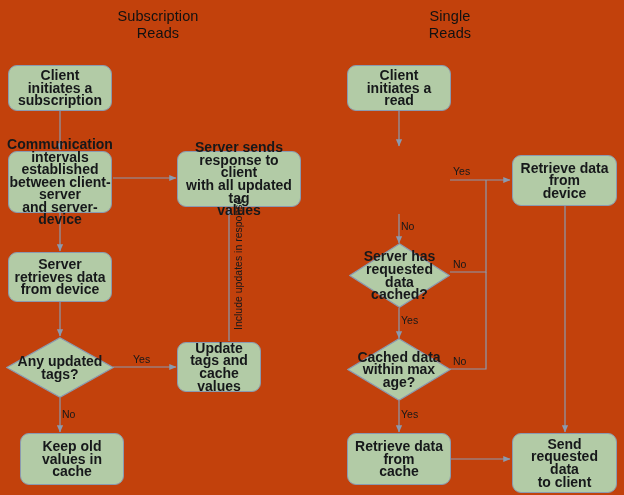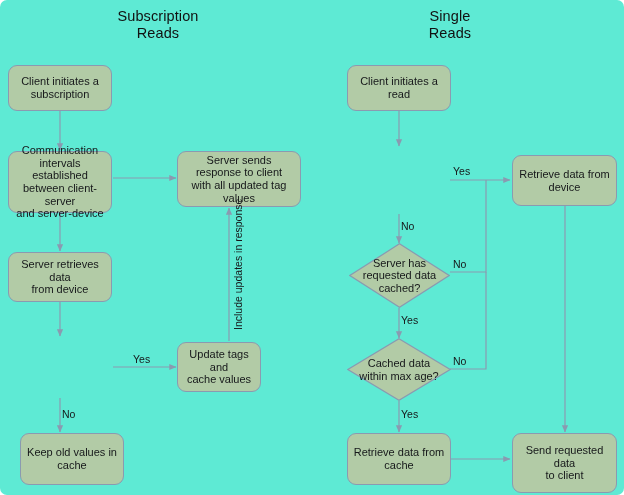--- a/index.html
+++ b/index.html
@@ -8,23 +8,22 @@
     background: #ffffff;
   }
   body {
     font-family: "Liberation Sans", sans-serif;
     -webkit-font-smoothing: antialiased;
   }
   #canvas {
     position: relative;
     width: 624px;
     height: 495px;
-    background: #5eead4;
+    background: #c2410c;
     overflow: hidden;
-    border-radius: 7px;
   }
   svg.wires {
     position: absolute;
     left: 0;
     top: 0;
     width: 624px;
     height: 495px;
     pointer-events: none;
   }
   .title {
@@ -36,24 +35,25 @@
     letter-spacing: 0.1px;
     white-space: pre-line;
   }
   .node {
     position: absolute;
     box-sizing: border-box;
     display: flex;
     align-items: center;
     justify-content: center;
     text-align: center;
-    font-size: 11px;
+    font-size: 14px;
     line-height: 12.6px;
     color: #16181a;
     z-index: 3;
+    font-weight: bold;
   }
   .node.proc {
     background: #b2cba6;
     border: 1px solid #8a9ab0;
     border-radius: 9px;
   }
   .node.proc .txt {
     padding: 0 4px;
     white-space: pre-line;
   }
@@ -135,20 +135,26 @@
 from device</span>
   </div>
 
   <div class="node proc" style="left:8px; top:151px; width:104px; height:62px;">
     <span class="txt">Communication
 intervals established
 between client-server
 and server-device</span>
   </div>
 
+  <div class="node dec" style="left:6px; top:337px; width:108px; height:61px;">
+    <svg class="dshape" viewBox="0 0 108 61" preserveAspectRatio="none">
+      <polygon points="54,0.8 107.2,30.5 54,60.2 0.8,30.5" fill="#b2cba6" stroke="#8a9ab0" stroke-width="1.2"></polygon>
+    </svg>
+    <span class="txt">Any updated tags?</span>
+  </div>
 
   <div class="node proc" style="left:20px; top:433px; width:104px; height:52px;">
     <span class="txt">Keep old values in
 cache</span>
   </div>
 
   <div class="node proc" style="left:177px; top:342px; width:84px; height:50px;">
     <span class="txt">Update tags and
 cache values</span>
   </div>

